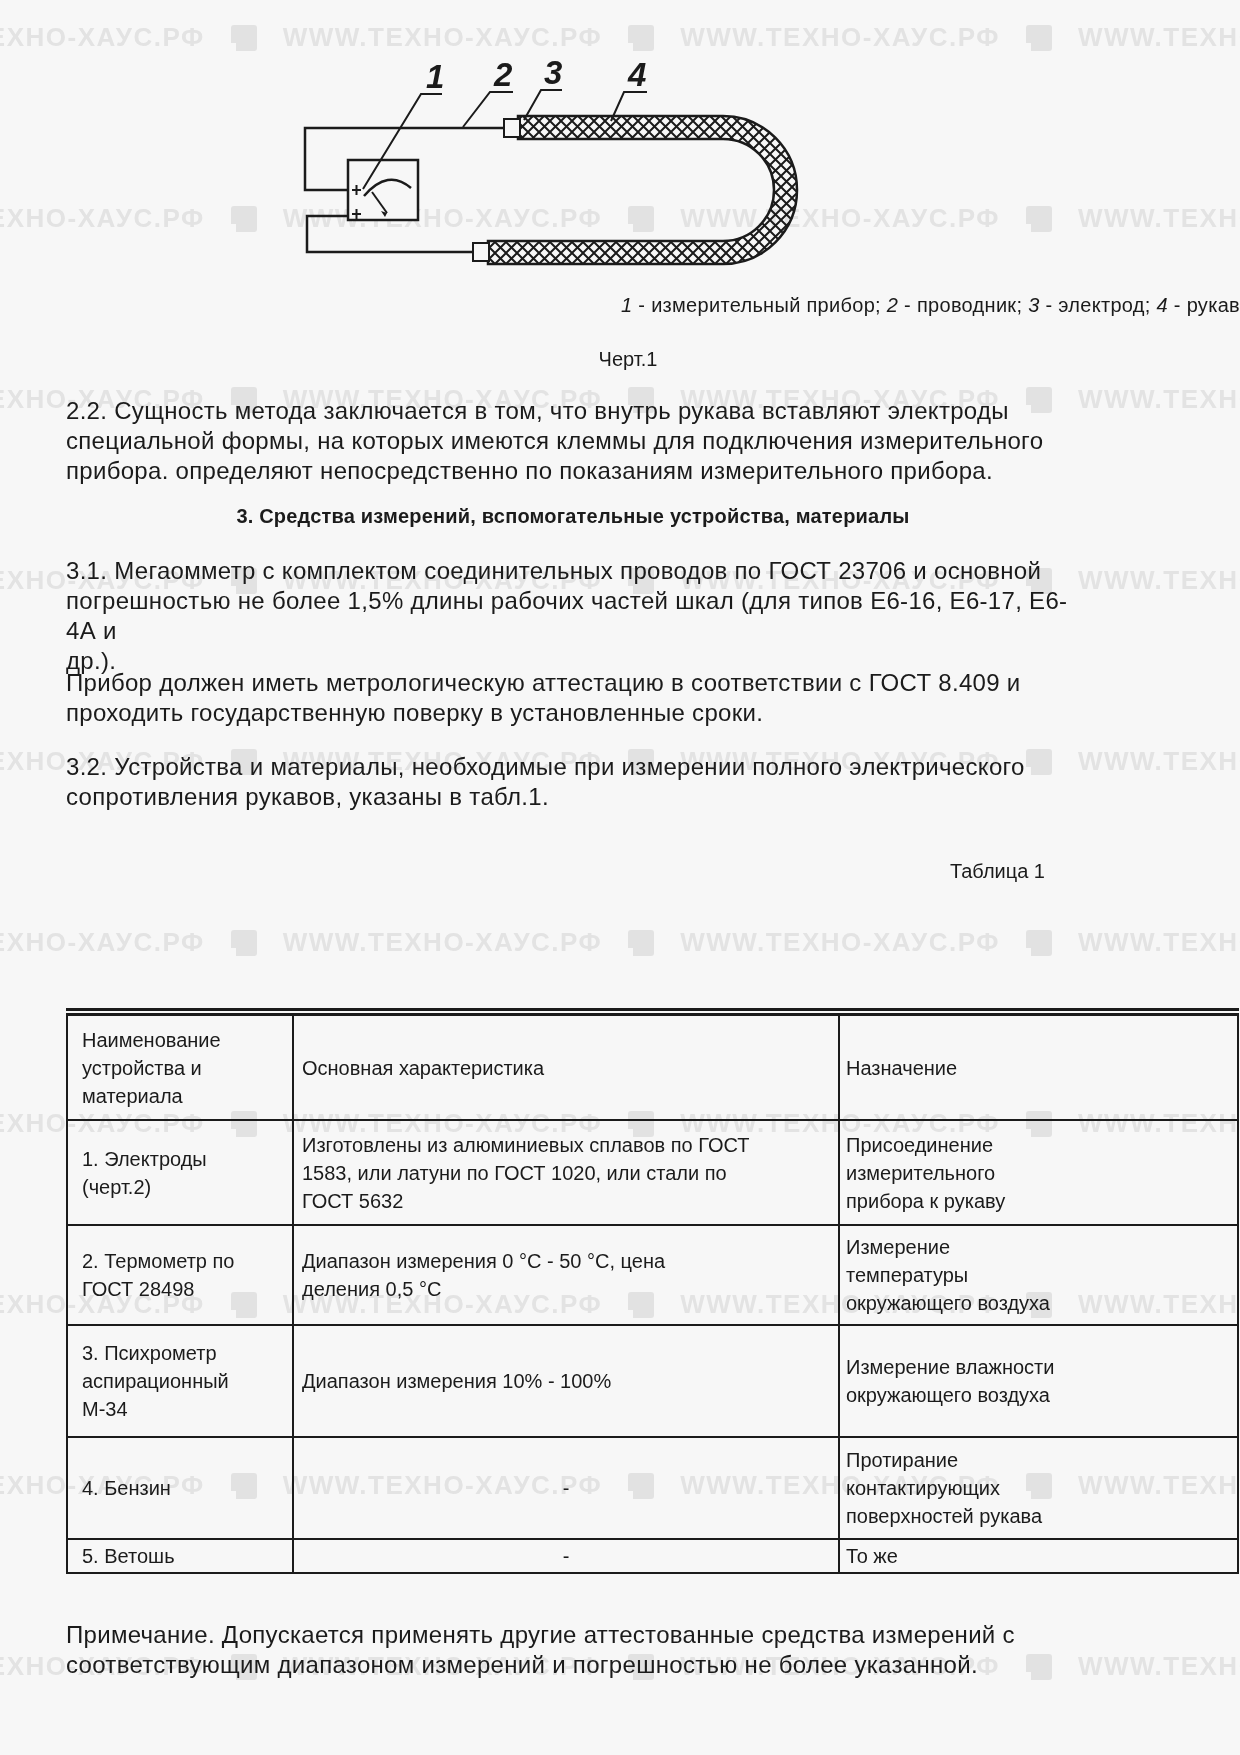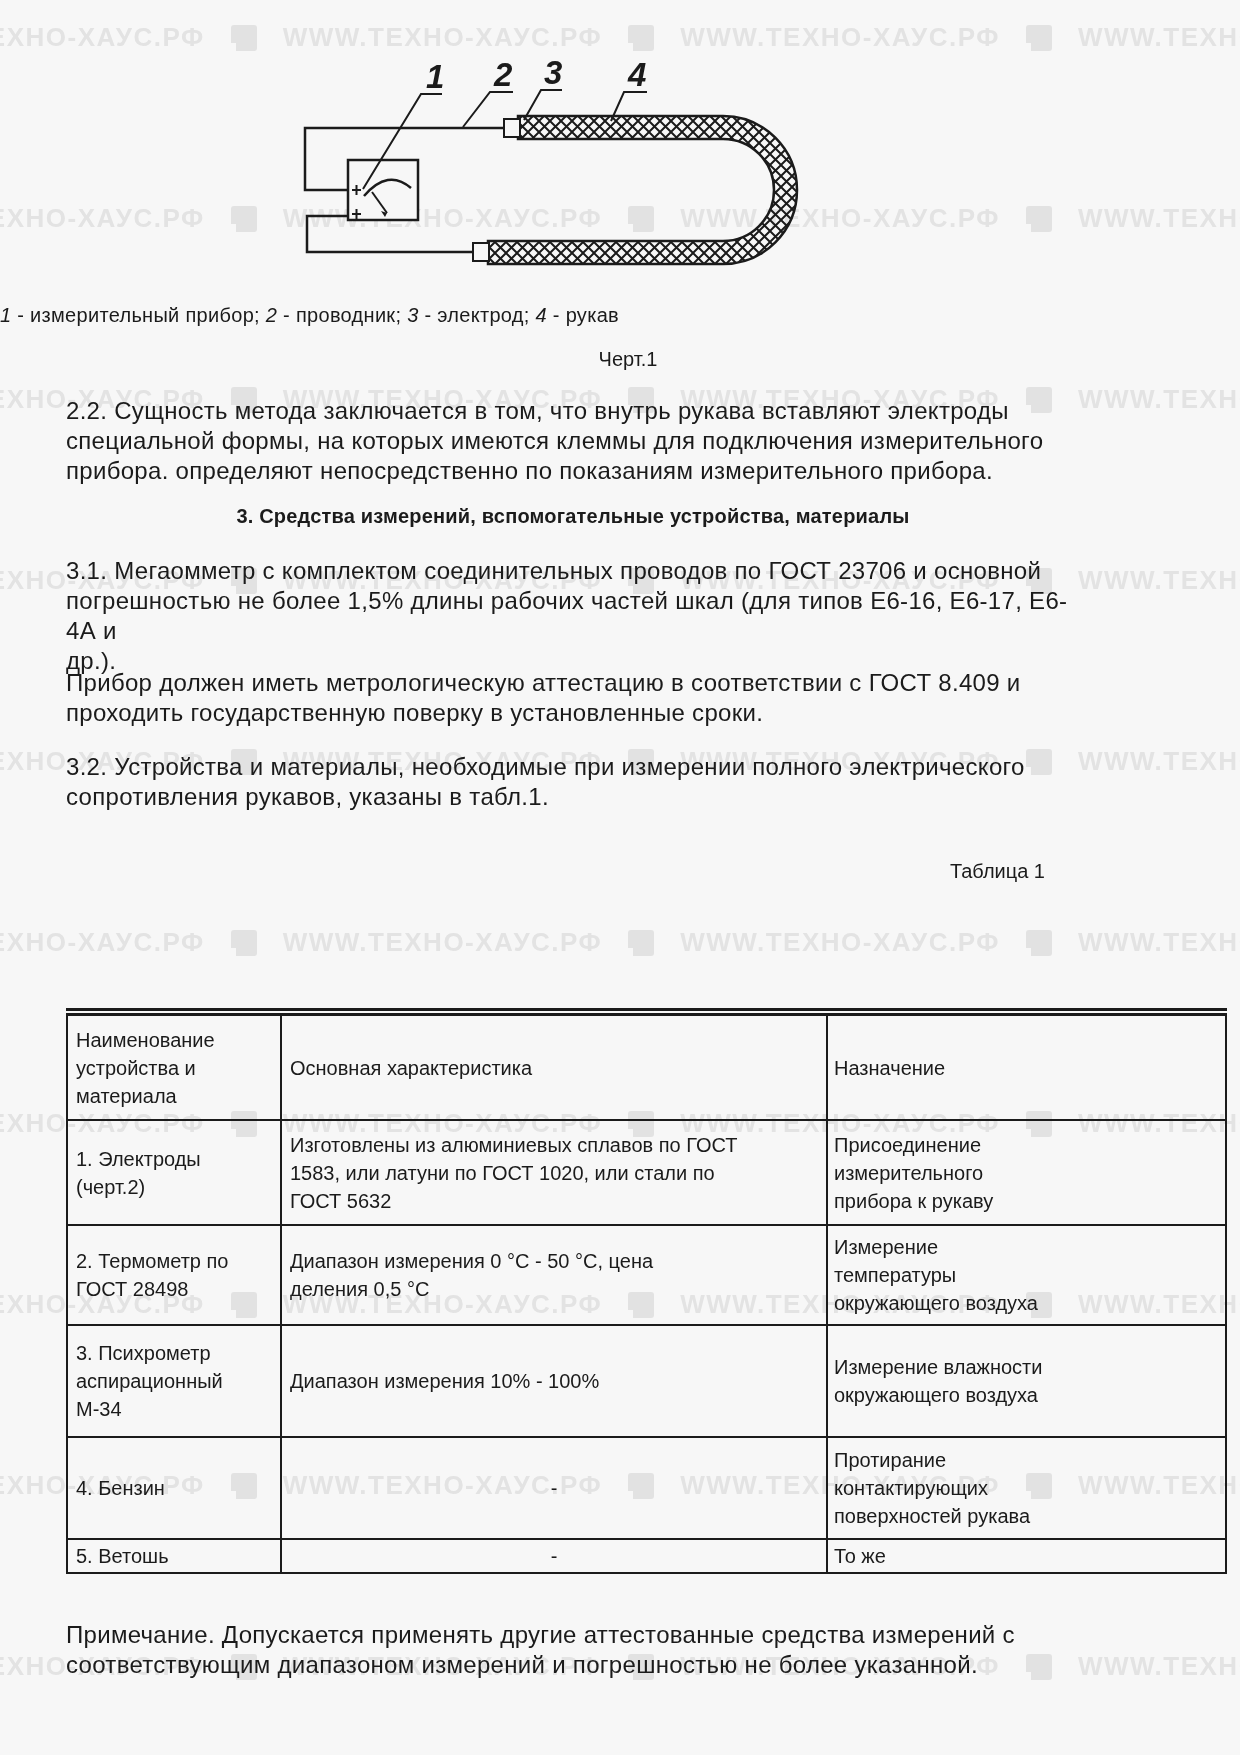--- a/index.html
+++ b/index.html
@@ -56,23 +56,22 @@
   .para{
     left:66px; width:1014px;
     font-size:24px;
     line-height:30px;
     letter-spacing:0.3px;
     white-space:pre-line;
   }
   #figure-caption{
     left:0; width:1240px; top:294px;
     font-size:20px;
-    text-align:left;
+    text-align:right;
     letter-spacing:0.3px;
-    margin-top:10px;
   }
   .cap-num{font-style:italic;}
   #figure-label{left:8px;width:1240px;top:348px;font-size:20px;text-align:center;}
   #p22{top:396px;}
   #section3-heading{
     left:66px; width:1014px; top:505px;
     font-size:20px; font-weight:700;
     text-align:center;
     letter-spacing:0.2px;
   }
@@ -102,21 +101,21 @@
     overflow:hidden;
   }
   #materials-table{border-top:8px double #1b1b1b;}
   thead th{text-align:center; line-height:30px;}
   thead tr{height:108px;}
   tr.r1{height:105px;border-radius:9px;}
   tr.r2{height:100px;}
   tr.r3{height:112px;}
   tr.r4{height:102px;}
   tr.r5{height:33px;}
-  .col-name{width:196px; padding:2px 8px; text-align:left;}
+  .col-name{width:196px; padding:2px 14px; text-align:left;}
   .col-char{width:528px; padding:2px 8px; text-align:left;}
   .col-purp{width:385px; padding:2px 6px; text-align:left;}
   td.dash{text-align:center;}
   #note{top:1620px;}
   svg text.callout{
     font-family:"Liberation Sans", sans-serif;
     font-size:33px;
     font-style:italic;
     font-weight:700;
     fill:#1b1b1b;

